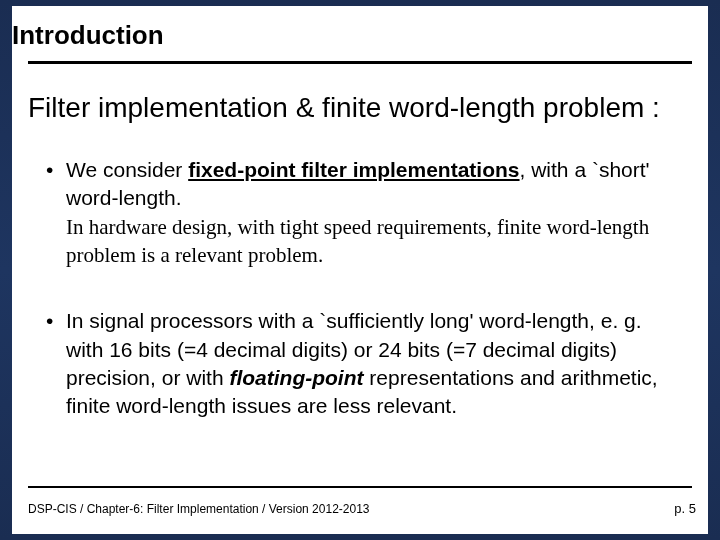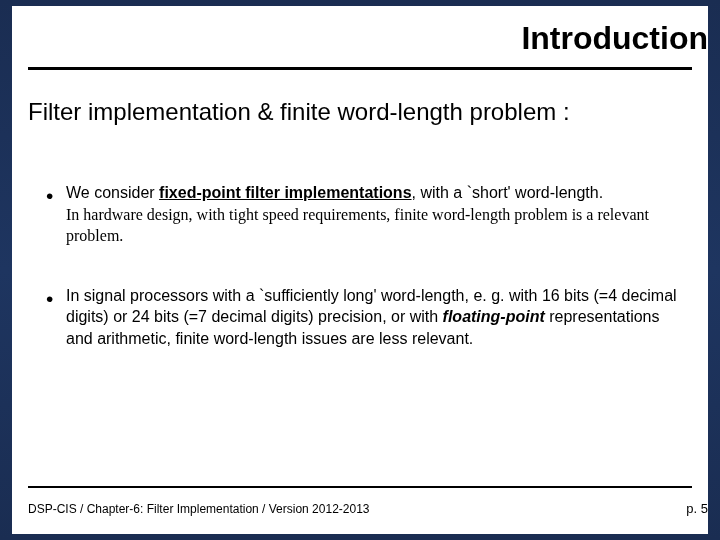--- a/index.html
+++ b/index.html
@@ -12,49 +12,47 @@
   .inner {
     position: absolute;
     top: 6px;
     left: 12px;
     right: 12px;
     bottom: 6px;
     background: #ffffff;
     padding: 0;
   }
   .title {
-    text-align: right;
-    font-size: 32px;
+    text-align: left;
+    font-size: 26px;
     font-weight: bold;
     color: #000;
     padding-top: 14px;
     padding-bottom: 10px;
-    margin-left: 32px;
   }
   .hr-top {
     border: none;
     border-top: 3px solid #000;
     margin: 0 16px;
   }
   .subtitle {
-    font-size: 24px;
+    font-size: 28px;
     color: #000;
     padding: 28px 16px 12px 16px;
   }
   .bullets {
     padding: 20px 30px 0 30px;
   }
   .bullet {
     position: relative;
     padding-left: 24px;
-    font-size: 16px;
+    font-size: 21px;
     color: #000;
     line-height: 1.35;
     margin-bottom: 38px;
-    margin-top: 24px;
   }
   .bullet::before {
     content: "•";
     position: absolute;
     left: 4px;
     top: 0;
     font-size: 21px;
   }
   .bullet .indent {
     display: block;
@@ -66,21 +64,21 @@
     position: absolute;
     left: 16px;
     right: 16px;
     bottom: 46px;
     border: none;
     border-top: 2px solid #000;
   }
   .footer {
     position: absolute;
     left: 16px;
-    right: 0;
+    right: 12px;
     bottom: 18px;
     display: flex;
     justify-content: space-between;
     align-items: baseline;
     font-size: 12px;
     color: #000;
   }
   .footer .page { font-size: 13px; }
 </style>
 </head>

